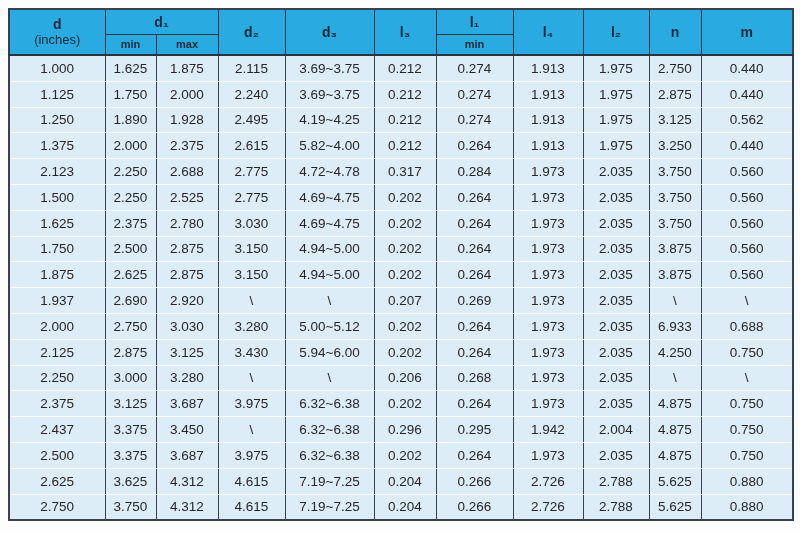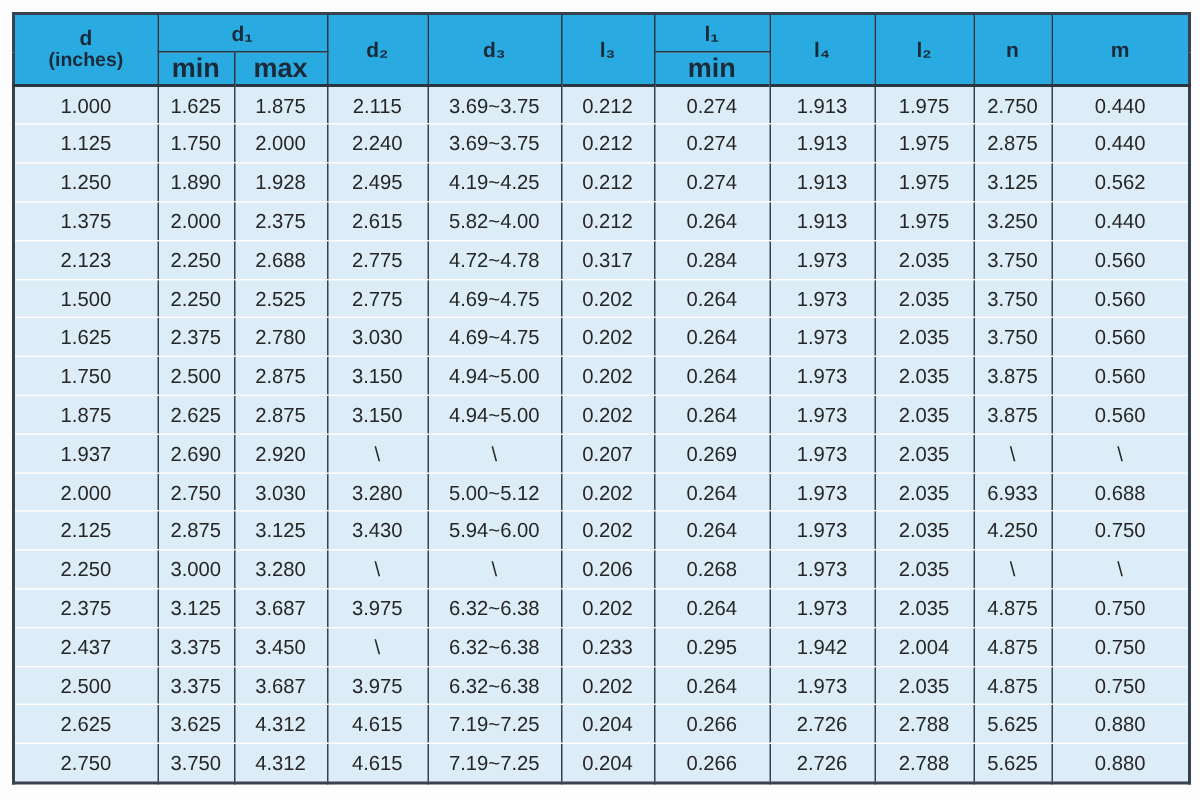--- a/index.html
+++ b/index.html
@@ -27,25 +27,25 @@
     font-weight: bold;
     font-size: 14px;
     text-align: center;
     vertical-align: middle;
     border: 1px solid #2b3540;
     border-bottom: 2px solid #2b3540;
     padding: 0;
     line-height: 1.15;
   }
   thead tr.h1 th { height: 24px; }
-  thead tr.h2 th { height: 19px; font-size: 18px; }
+  thead tr.h2 th { height: 19px; font-size: 11px; }
   th .hdr-line2 {
     display: block;
     font-size: 13px;
-    font-weight: bold;
+    font-weight: normal;
   }
   th[rowspan="2"] { border-bottom: 2px solid #2b3540; }
   thead tr.h1 th.split { border-bottom: 1px solid #2b3540; }
   tbody td {
     background: #dcedf8;
     color: #262626;
     font-size: 13.5px;
     text-align: center;
     vertical-align: middle;
     height: 24.8px;
@@ -278,21 +278,21 @@
           <td>2.035</td>
           <td>4.875</td>
           <td>0.750</td>
         </tr>
         <tr>
           <td>2.437</td>
           <td>3.375</td>
           <td>3.450</td>
           <td>\</td>
           <td>6.32~6.38</td>
-          <td>0.233</td>
+          <td>0.296</td>
           <td>0.295</td>
           <td>1.942</td>
           <td>2.004</td>
           <td>4.875</td>
           <td>0.750</td>
         </tr>
         <tr>
           <td>2.500</td>
           <td>3.375</td>
           <td>3.687</td>

